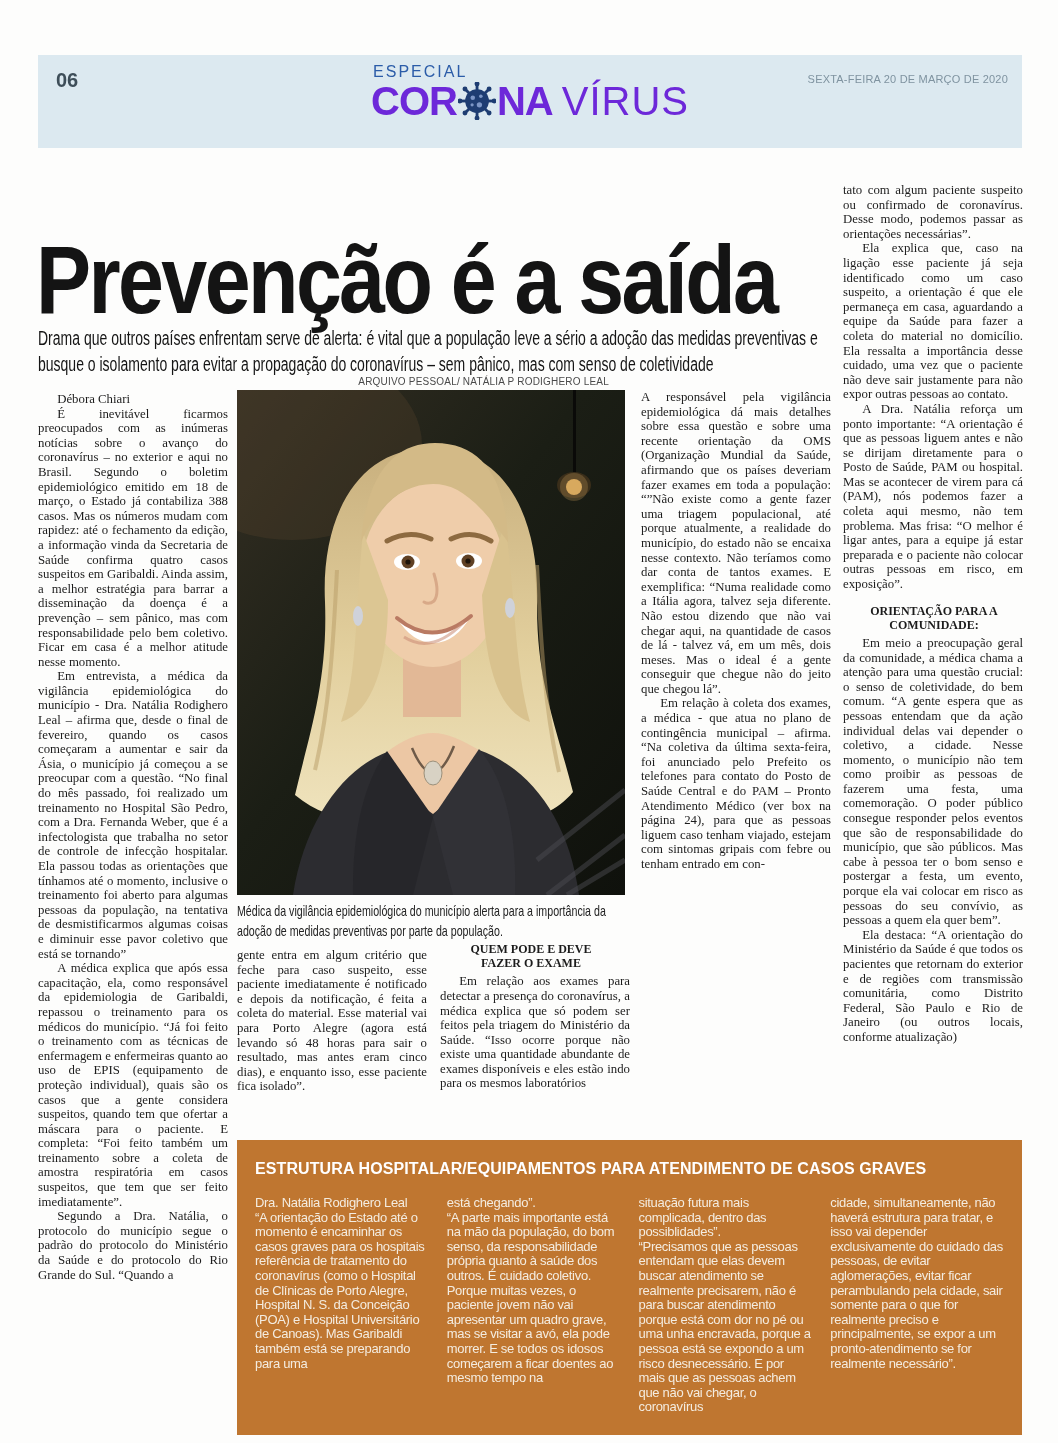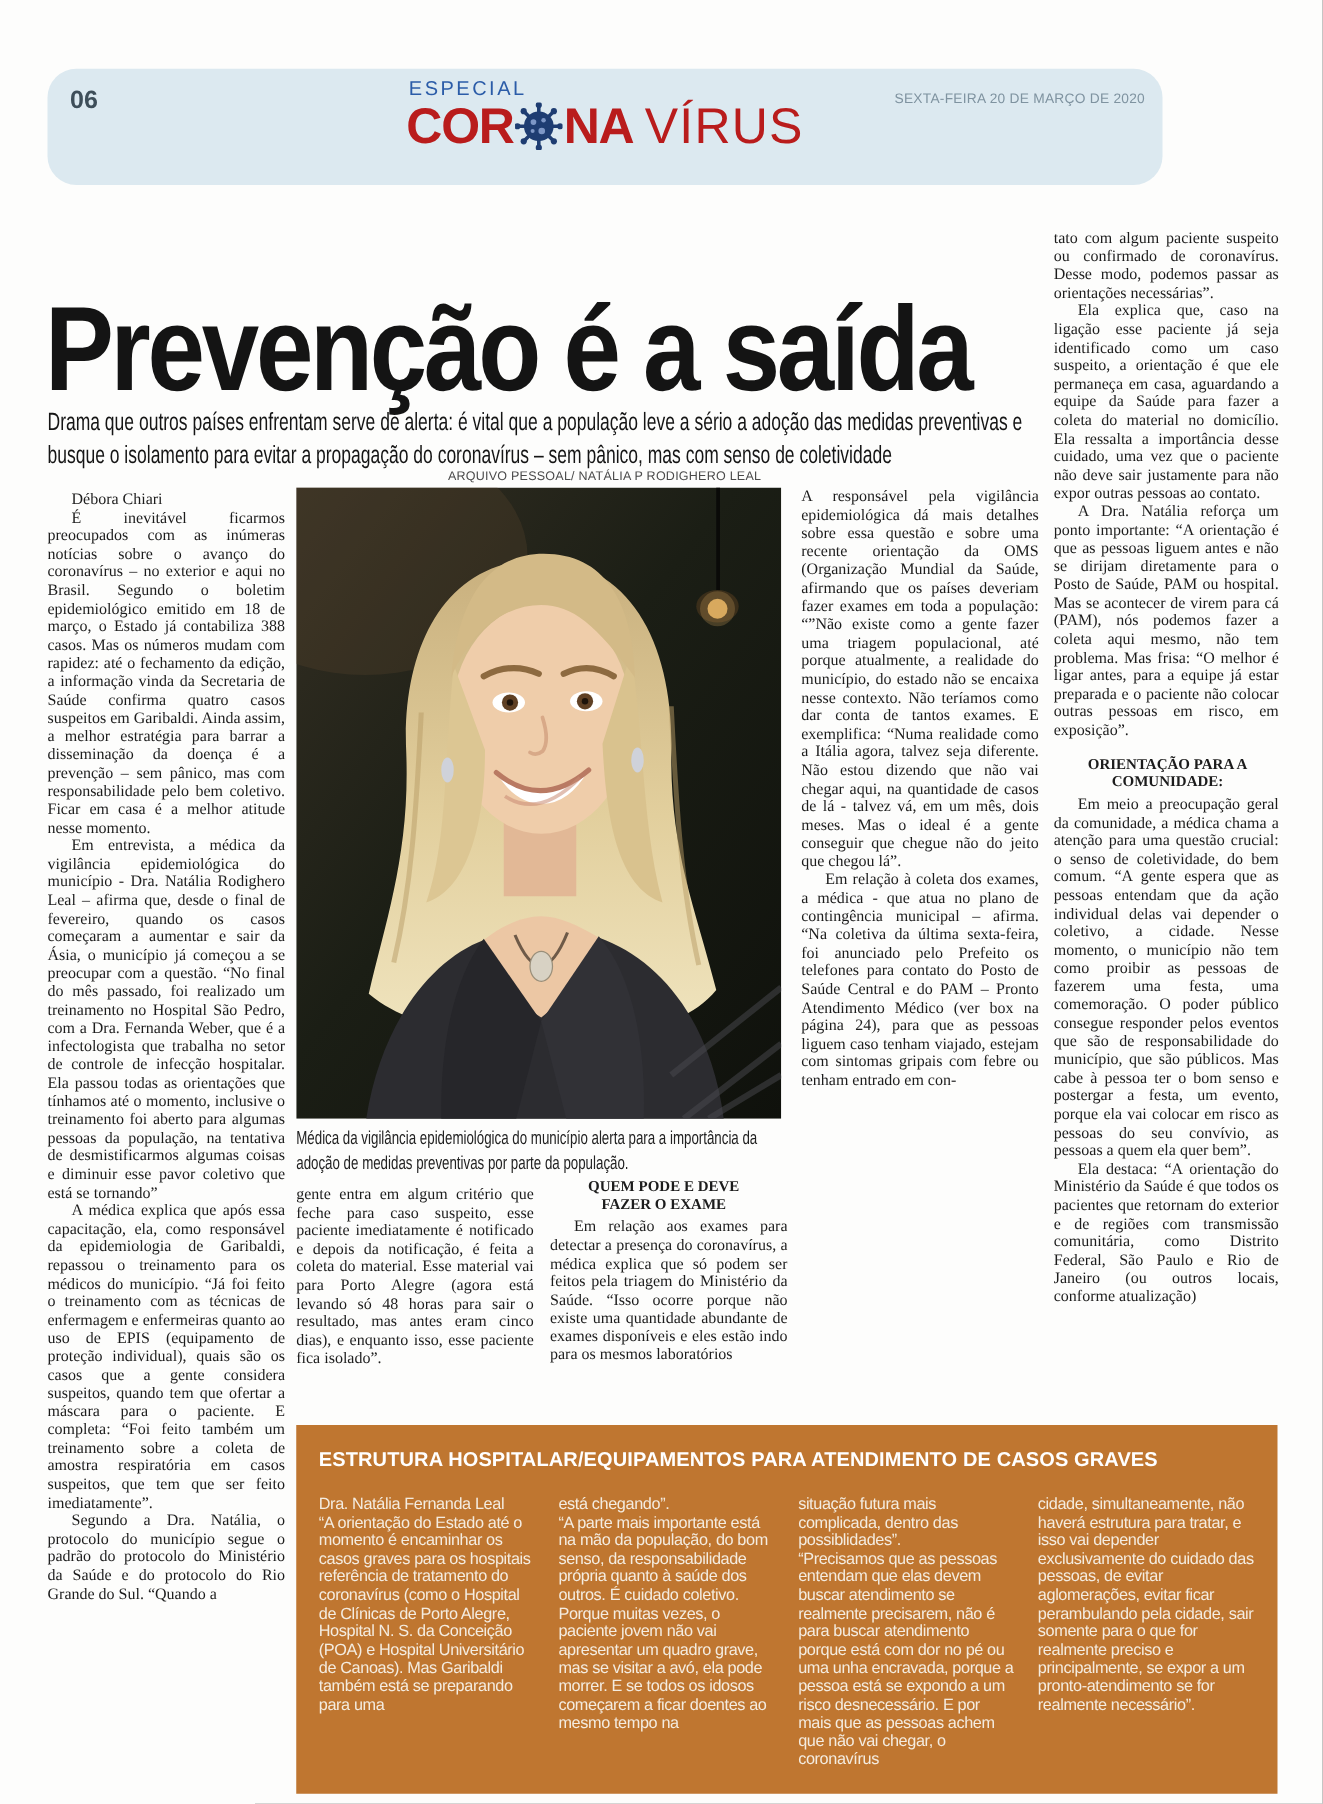--- a/index.html
+++ b/index.html
@@ -1,27 +1,27 @@
 <!DOCTYPE html>
 <html lang="pt"><head>
 <meta charset="utf-8">
 <style>
   html,body{margin:0;padding:0;background:#9a9a9a;}
   .page{position:relative;width:1058px;height:1443px;background:#fdfdfc;margin:0 auto;
         font-family:"Liberation Serif","DejaVu Serif",serif;overflow:hidden;color:#1c1c1c;}
 
   
-  .band{position:absolute;left:38px;top:55px;width:892px;height:93px;background:#dce9f0;border-radius:23px;}
+  .band{position:absolute;left:38px;top:55px;width:984px;height:93px;background:#dce9f0;}
   .pagenum{position:absolute;left:18px;top:14px;font:bold 20px "Liberation Sans","DejaVu Sans",sans-serif;color:#3e4e59;}
   .edition-date{position:absolute;right:14px;top:18px;font:11px "Liberation Sans","DejaVu Sans",sans-serif;
         color:#7f93a0;letter-spacing:.2px;}
   .masthead{position:absolute;left:50%;top:8px;transform:translateX(-50%);display:flex;flex-direction:column;align-items:flex-start;}
   .kicker{font:16px "Liberation Sans","DejaVu Sans",sans-serif;color:#2b5ca8;letter-spacing:2px;margin-left:2px;}
   .mast-title{display:flex;align-items:center;font:bold 40px "Liberation Sans","DejaVu Sans",sans-serif;
-        color:#b91c1c;letter-spacing:-1px;line-height:1;justify-content:space-between;}
+        color:#6d28d9;letter-spacing:-1px;line-height:1;justify-content:space-between;}
   .mast-title .light{font-weight:normal;letter-spacing:1px;margin-left:9px;}
   .virus{width:38px;height:38px;margin:0 1px;}
 
   
   .headline{position:absolute;left:36px;top:168px;white-space:nowrap;
         font-family:"Liberation Sans","DejaVu Sans",sans-serif;font-weight:bold;font-size:96px;
         letter-spacing:-3px;color:#141414;transform:scaleX(.86);transform-origin:left top;line-height:1;}
   .deck{position:absolute;left:38px;top:305px;width:1130px;transform:scaleX(.70);transform-origin:left top;
         font-family:"Liberation Sans","DejaVu Sans",sans-serif;font-size:20px;line-height:1.32;color:#151515;}
 
@@ -202,21 +202,21 @@
     <div class="para-list">
         <p>Em meio a preocupação geral da comunidade, a médica chama a atenção para uma questão crucial: o senso de coletividade, do bem comum. “A gente espera que as pessoas entendam que da ação individual delas vai depender o coletivo, a cidade. Nesse momento, o município não tem como proibir as pessoas de fazerem uma festa, uma comemoração. O poder público consegue responder pelos eventos que são de responsabilidade do município, que são públicos. Mas cabe à pessoa ter o bom senso e postergar a festa, um evento, porque ela vai colocar em risco as pessoas do seu convívio, as pessoas a quem ela quer bem”.</p>
         <p>Ela destaca: “A orientação do Ministério da Saúde é que todos os pacientes que retornam do exterior e de regiões com transmissão comunitária, como Distrito Federal, São Paulo e Rio de Janeiro (ou outros locais, conforme atualização)</p>
       </div>
   </div>
 
   <section class="box">
     <h2>ESTRUTURA HOSPITALAR/EQUIPAMENTOS PARA ATENDIMENTO DE CASOS GRAVES</h2>
     <div class="box-cols">
       <div class="box-col">
-          <p>Dra. Natália Fernanda Leal</p>
+          <p>Dra. Natália Rodighero Leal</p>
           <p>“A orientação do Estado até o momento é encaminhar os casos graves para os hospitais referência de tratamento do coronavírus (como o Hospital de Clínicas de Porto Alegre, Hospital N. S. da Conceição (POA) e Hospital Universitário de Canoas). Mas Garibaldi também está se preparando para uma</p>
         </div>
       <div class="box-col">
           <p>está chegando”.</p>
           <p>“A parte mais importante está na mão da população, do bom senso, da responsabilidade própria quanto à saúde dos outros. É cuidado coletivo. Porque muitas vezes, o paciente jovem não vai apresentar um quadro grave, mas se visitar a avó, ela pode morrer. E se todos os idosos começarem a ficar doentes ao mesmo tempo na</p>
         </div>
       <div class="box-col">
           <p>situação futura mais complicada, dentro das possiblidades”.</p>
           <p>“Precisamos que as pessoas entendam que elas devem buscar atendimento se realmente precisarem, não é para buscar atendimento porque está com dor no pé ou uma unha encravada, porque a pessoa está se expondo a um risco desnecessário. E por mais que as pessoas achem que não vai chegar, o coronavírus</p>
         </div>

